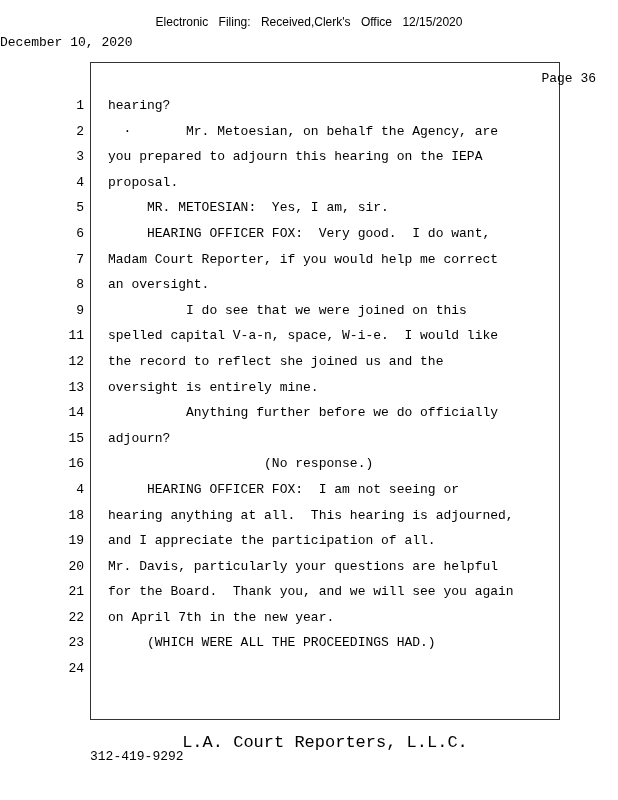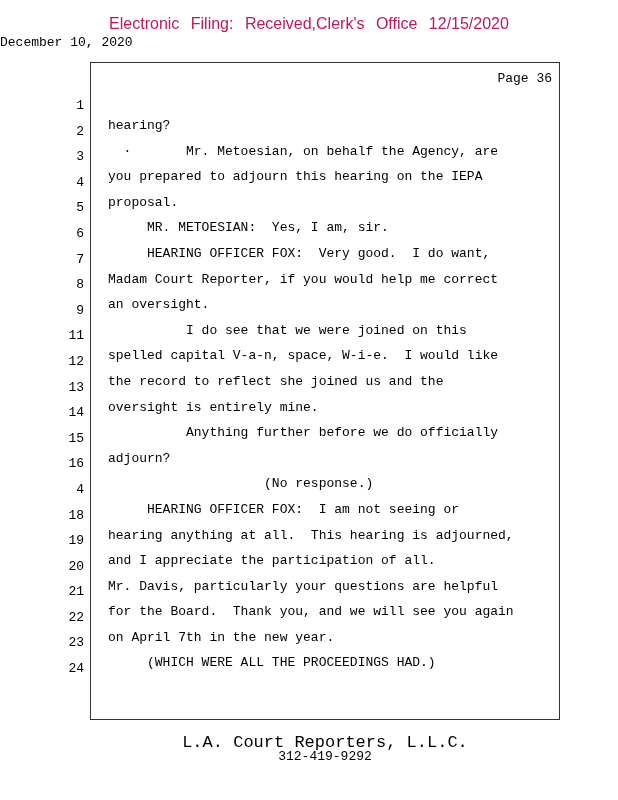--- a/index.html
+++ b/index.html
@@ -16,23 +16,23 @@
     font-family: "Liberation Mono", "DejaVu Sans Mono", monospace;
     overflow: hidden;
   }
   .stamp {
     position: absolute;
     top: 15px;
     left: 0;
     width: 100%;
     text-align: center;
     font-family: "Liberation Sans", sans-serif;
-    font-size: 16px;
+    font-size: 12px;
     word-spacing: 7px;
-    color: #be185d;
+    color: #000000;
     white-space: pre;
   }
   .hearing-date {
     position: absolute;
     top: 35px;
     left: 0;
     width: 100%;
     text-align: left;
     font-size: 13px;
     white-space: pre;
@@ -47,20 +47,21 @@
     background: #ffffff;
   }
   .page-label {
     position: absolute;
     top: 71px;
     left: 90px;
     width: 462px;
     text-align: right;
     font-size: 13px;
     white-space: pre;
+    padding-left: 44px;
   }
   .lines {
     position: absolute;
     left: 60px;
     top: 93px;
     width: 500px;
   }
   .line-row {
     display: flex;
     height: 25.6px;
@@ -69,37 +70,36 @@
     white-space: pre;
   }
   .line-num {
     flex: 0 0 24px;
     width: 24px;
     text-align: right;
   }
   .line-text {
     margin-left: 24px;
     white-space: pre;
-    margin-top: 20px;
   }
   .footer-company {
     position: absolute;
     top: 733px;
     left: 90px;
     width: 470px;
     text-align: center;
     font-size: 17px;
     white-space: pre;
   }
   .footer-phone {
     position: absolute;
     top: 749px;
     left: 90px;
     width: 470px;
-    text-align: center;
+    text-align: left;
     font-size: 13px;
     white-space: pre;
   }
 </style>
 </head>
 <body>
 
 <div class="page">
 
   <div class="stamp">Electronic Filing: Received,Clerk's Office 12/15/2020</div>

